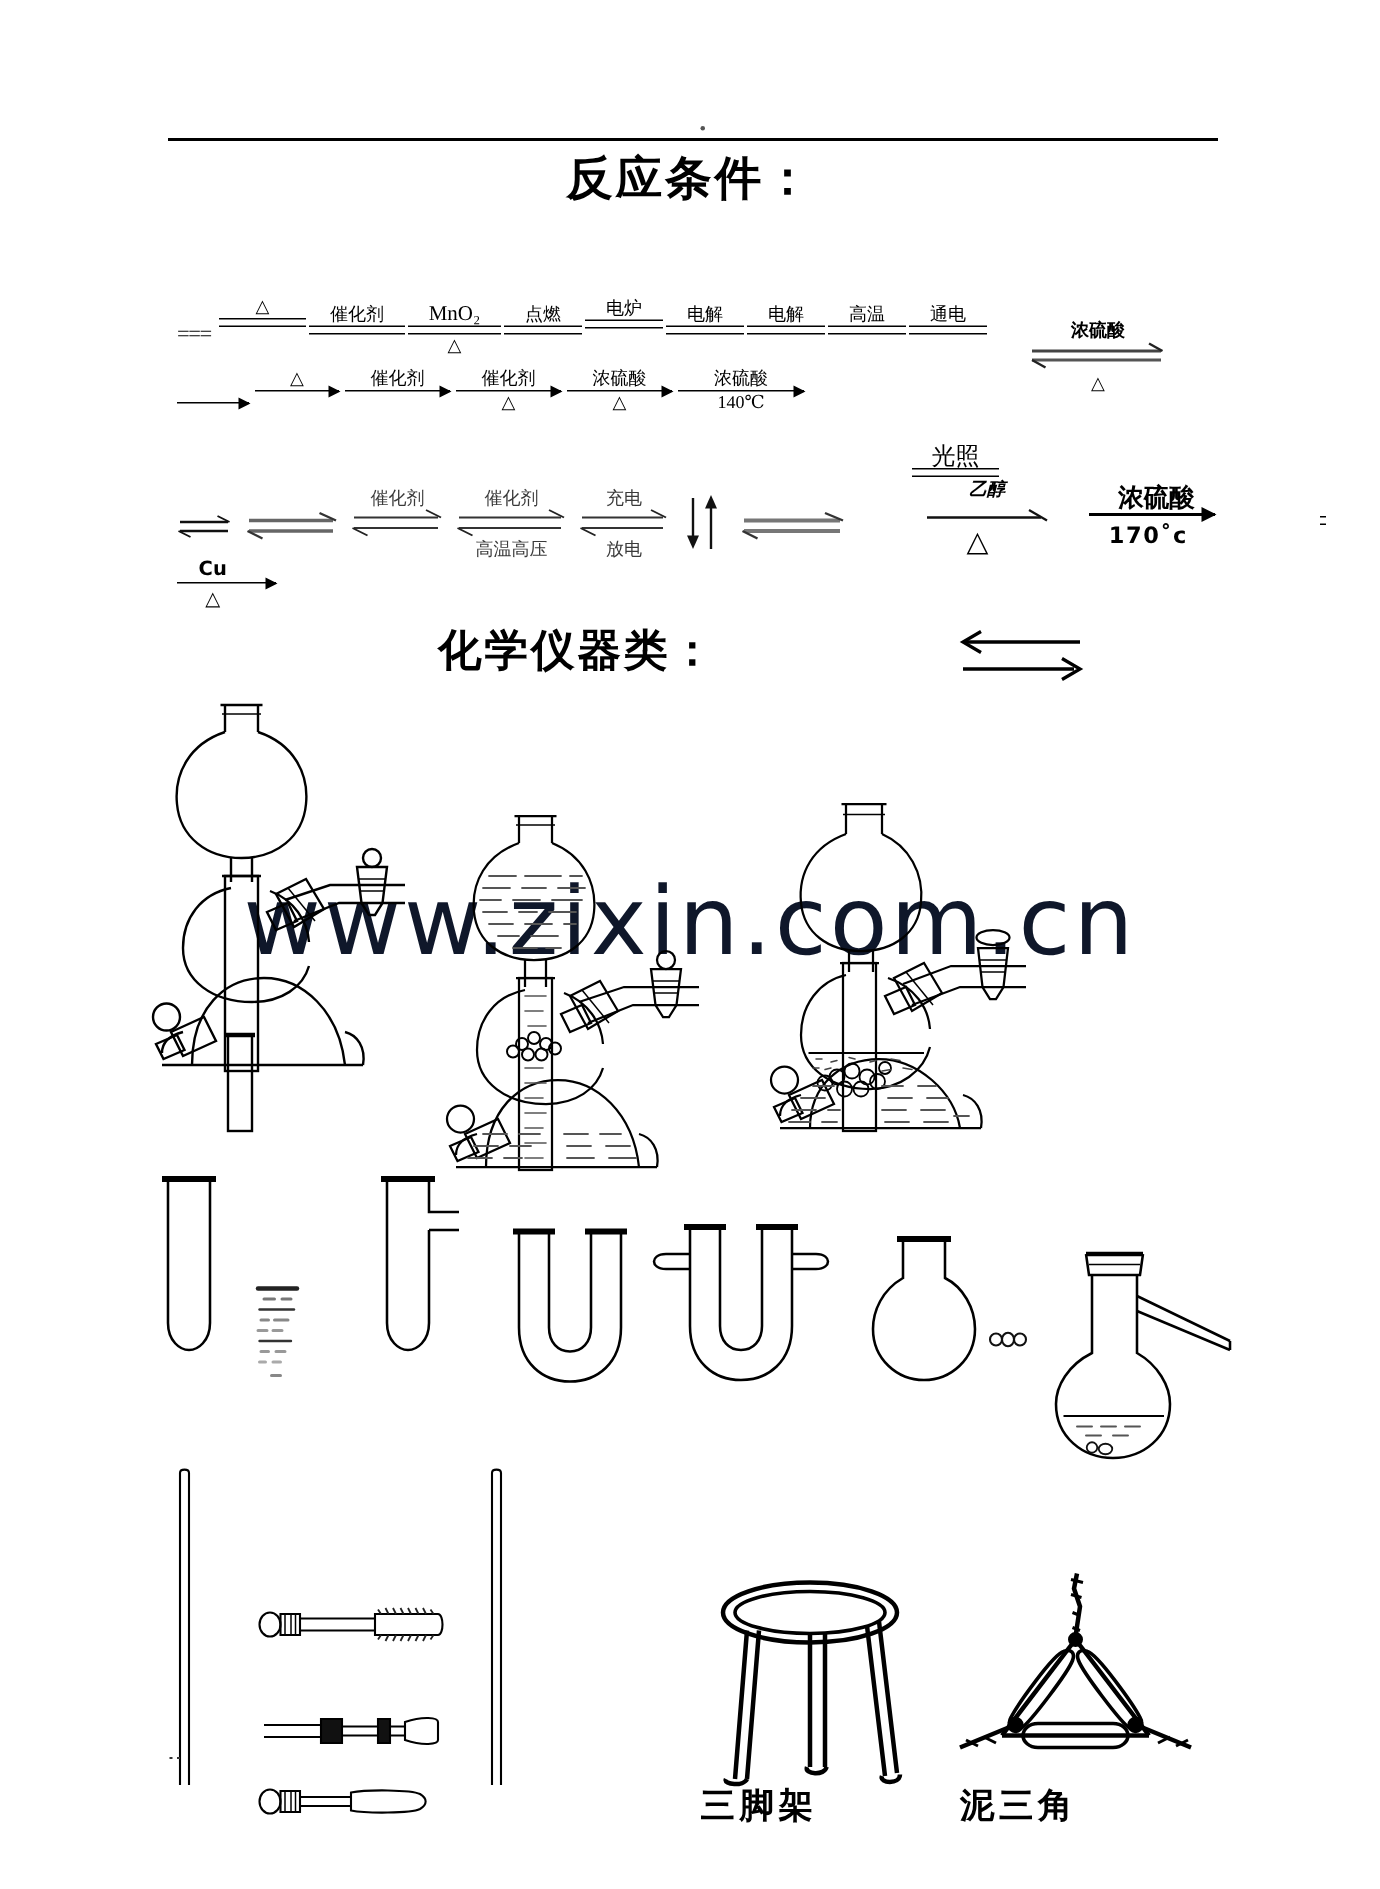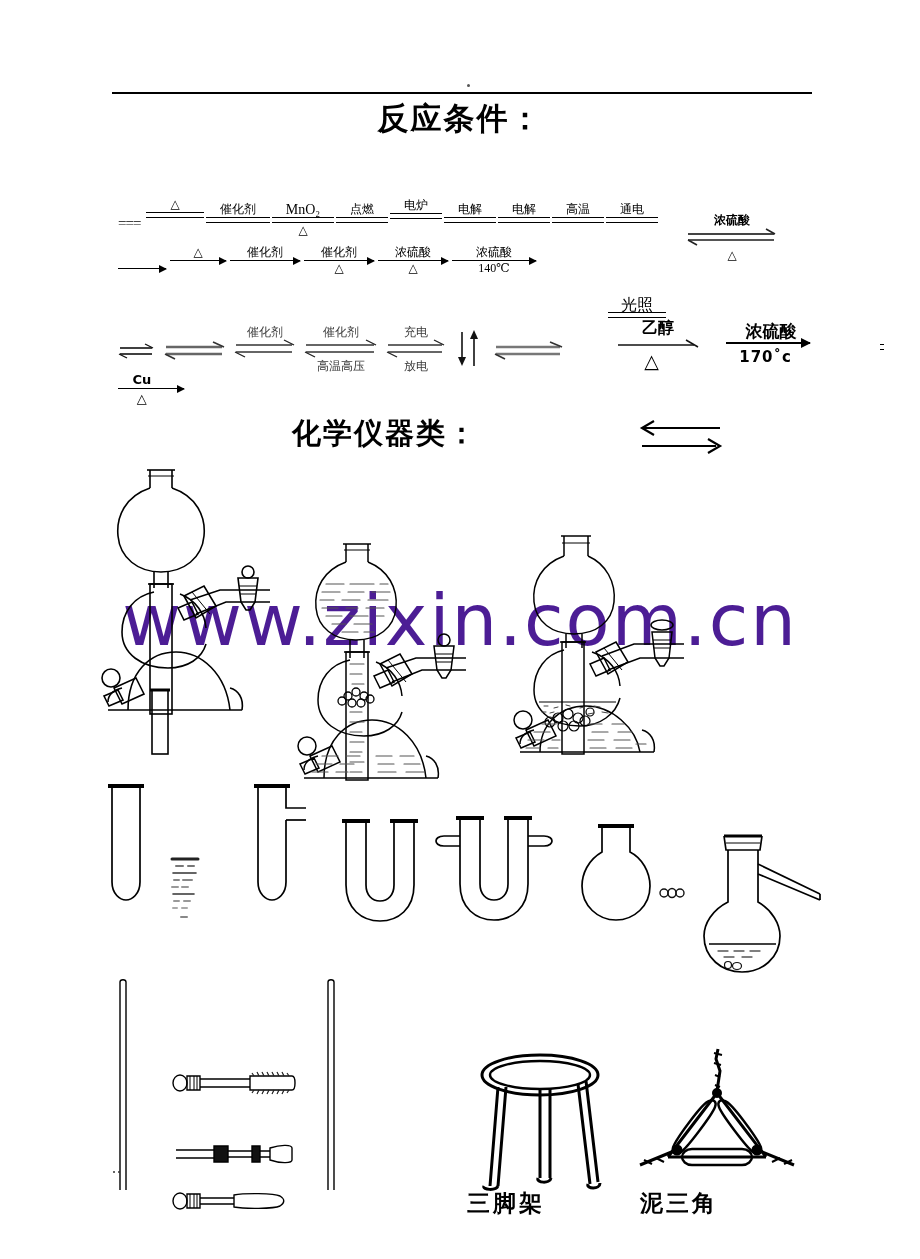--- a/index.html
+++ b/index.html
@@ -51,22 +51,22 @@
     letter-spacing: 2px;
   }
   .title2 .inner { display: inline-block; transform: translateX(-75px); }
 
   
   .watermark {
     left: 0; top: 578px;
     width: 920px;
     text-align: center;
     font-family: "DejaVu Sans", "Liberation Sans", sans-serif;
-    font-size: 72px;
-    color: #4c1d95;
+    font-size: 63px;
+    color: #0f172a;
     letter-spacing: 2px;
     white-space: nowrap;
     user-select: none;
   }
 
   
   .rxn { position: absolute; }
   .cond-top, .cond-bot {
     position: absolute;
     left: 50%;
@@ -307,21 +307,21 @@
     </svg>
 
     <svg width="70" height="18" class="abs" style="left:376px; top:-6px;">
       <line x1="2" y1="5" x2="66" y2="5" stroke="#777" stroke-width="2.6"></line>
       <polyline points="56,0 68,5" stroke="#333" stroke-width="1.6" fill="none"></polyline>
       <line x1="2" y1="12" x2="66" y2="12" stroke="#777" stroke-width="2.6"></line>
       <polyline points="11,17 1,12" stroke="#333" stroke-width="1.6" fill="none"></polyline>
     </svg>
 
     <div class="abs" style="left:500px; top:-8px; width:80px;">
-      <div class="eq-label bold-cjk" style="left:50%; transform:translateX(-50%); top:-22px; font-size:16px;">乙醇</div>
+      <div class="eq-label bold-cjk" style="left:50%; transform:translateX(-50%); top:-22px; font-size:12px;font-style:italic;">乙醇</div>
       <svg width="84" height="14">
         <line x1="0" y1="5" x2="76" y2="5" stroke="#111" stroke-width="1.6"></line>
         <polyline points="68,0 80,7" stroke="#111" stroke-width="1.5" fill="none"></polyline>
       </svg>
       <div class="eq-label" style="left:42%; transform:translateX(-50%); top:10px; font-size:19px;">△</div>
     </div>
 
     <div class="abs" style="left:608px; top:-6px; width:90px;">
       <div class="eq-label bold-cjk" style="left:50%; transform:translateX(-50%); top:-22px; font-size:17px;">浓硫酸</div>
       <div class="arr-bold" style="width:84px;"></div>

